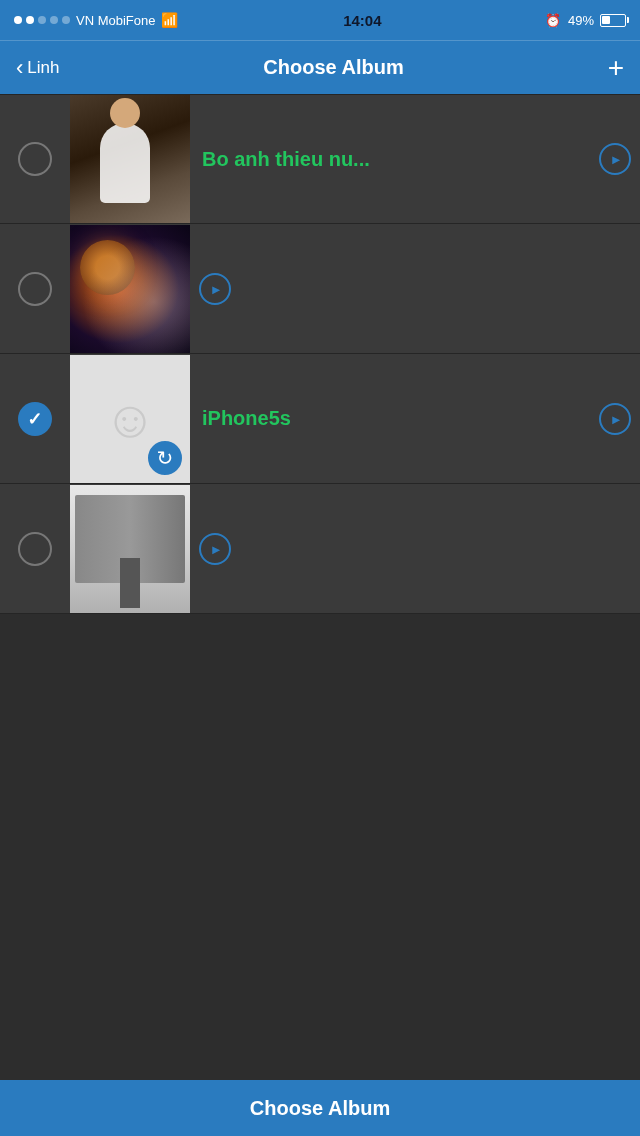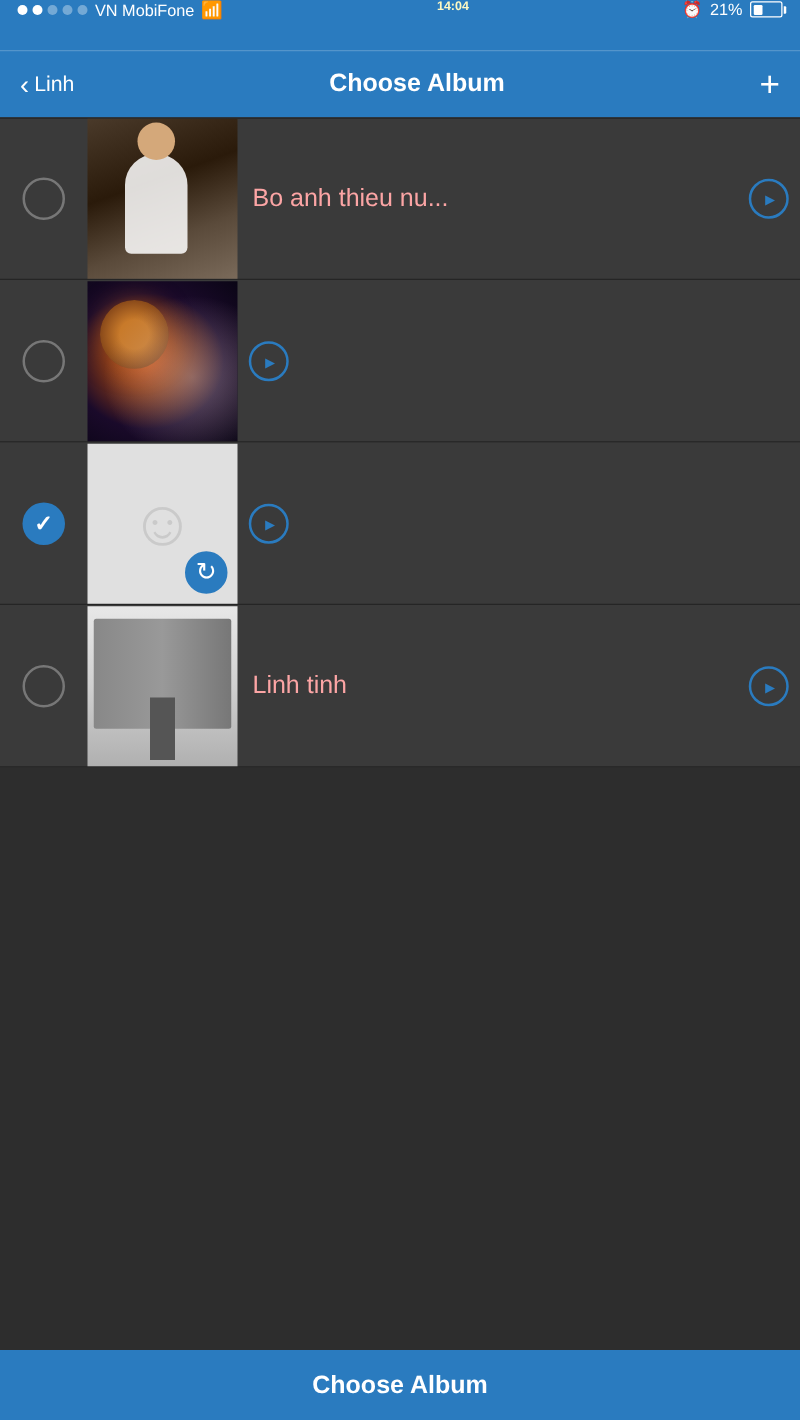--- a/index.html
+++ b/index.html
@@ -12,21 +12,21 @@
       overflow: hidden;
       position: relative;
     }
 
     
     .status-bar {
       width: 100%;
       height: 40px;
       background: #2a7bbf;
       display: flex;
-      align-items: flex-start;
+      align-items: center;
       justify-content: space-between;
       padding: 0 14px;
     }
     .status-left {
       display: flex;
       align-items: center;
       gap: 6px;
     }
     .signal-dots {
       display: flex;
@@ -43,22 +43,22 @@
     .carrier-text {
       color: white;
       font-size: 13px;
       font-weight: 500;
     }
     .wifi-icon {
       color: white;
       font-size: 14px;
     }
     .status-center {
-      color: #fef9c3;
-      font-size: 10px;
+      color: #0f172a;
+      font-size: 15px;
       font-weight: 600;
     }
     .status-right {
       display: flex;
       align-items: center;
       gap: 6px;
       color: white;
       font-size: 13px;
     }
     .battery-container {
@@ -294,23 +294,23 @@
     }
 
     
     .album-info {
       flex: 1;
       padding: 0 12px;
       display: flex;
       align-items: center;
     }
     .album-name {
-      color: #fca5a5;
+      color: #22c55e;
       font-size: 20px;
-      font-weight: 400;
+      font-weight: 700;
     }
     .album-chevron {
       width: 50px;
       display: flex;
       align-items: center;
       justify-content: center;
       flex-shrink: 0;
     }
     .chevron-btn {
       width: 32px;
@@ -358,21 +358,21 @@
       <div class="dot empty"></div>
       <div class="dot empty"></div>
       <div class="dot empty"></div>
     </div>
     <span class="carrier-text">VN MobiFone</span>
     <span class="wifi-icon">📶</span>
   </div>
   <div class="status-center">14:04</div>
   <div class="status-right">
     <span>⏰</span>
-    <span>21%</span>
+    <span>49%</span>
     <div class="battery-container">
       <div class="battery-icon">
         <div class="battery-fill"></div>
       </div>
     </div>
   </div>
 </div>
 
 <div class="nav-bar">
   <div class="nav-back">
@@ -417,35 +417,35 @@
       <div class="check-circle">
         <span class="check-mark">✓</span>
       </div>
     </div>
     <div class="album-thumb thumb-3">
       <span class="smiley">☺</span>
       <div class="sync-badge">
         <span class="sync-icon">↻</span>
       </div>
     </div>
+    <div class="album-info">
+      <span class="album-name">iPhone5s</span>
+    </div>
     <div class="album-chevron">
       <div class="chevron-btn">
         <span class="chevron-arrow">▸</span>
       </div>
     </div>
   </div>
 
   <div class="album-item">
     <div class="album-select">
       <div class="radio-circle"></div>
     </div>
     <div class="album-thumb thumb-4"></div>
-    <div class="album-info">
-      <span class="album-name">Linh tinh</span>
-    </div>
     <div class="album-chevron">
       <div class="chevron-btn">
         <span class="chevron-arrow">▸</span>
       </div>
     </div>
   </div>
 
 </div>
 
 <div class="bottom-bar">

